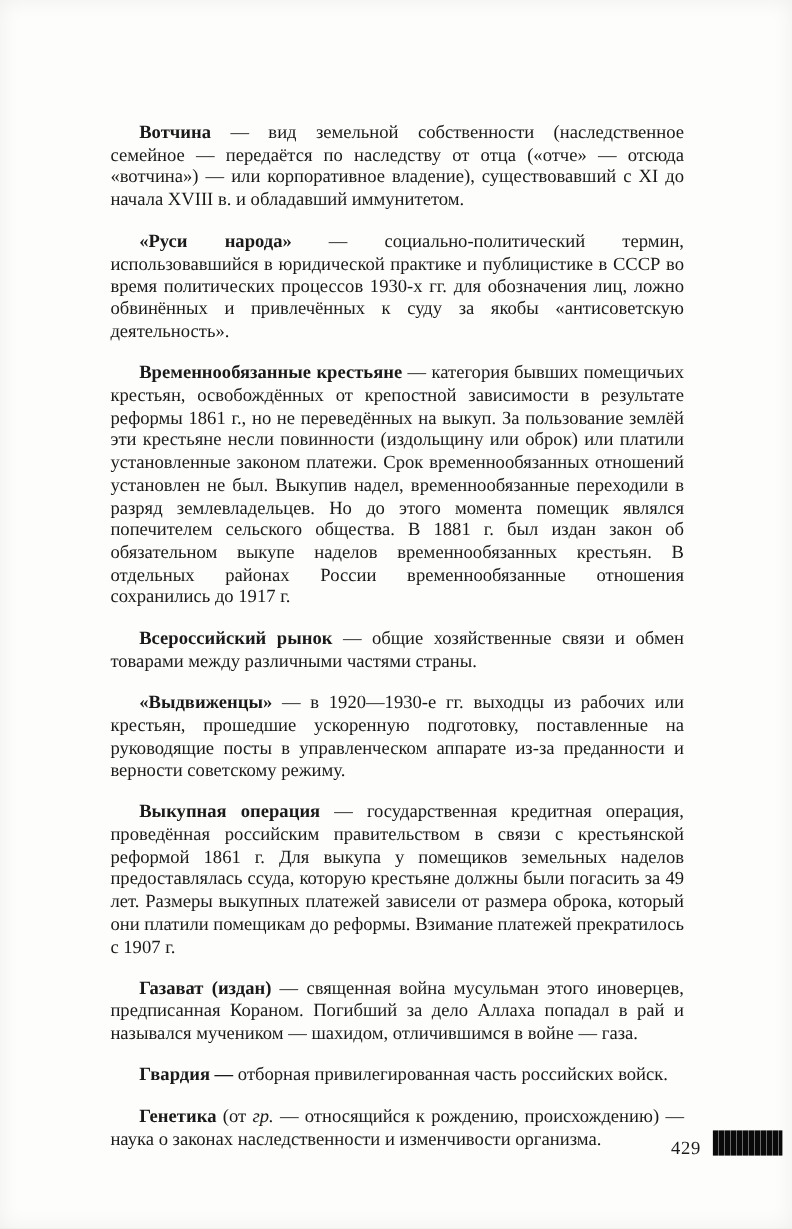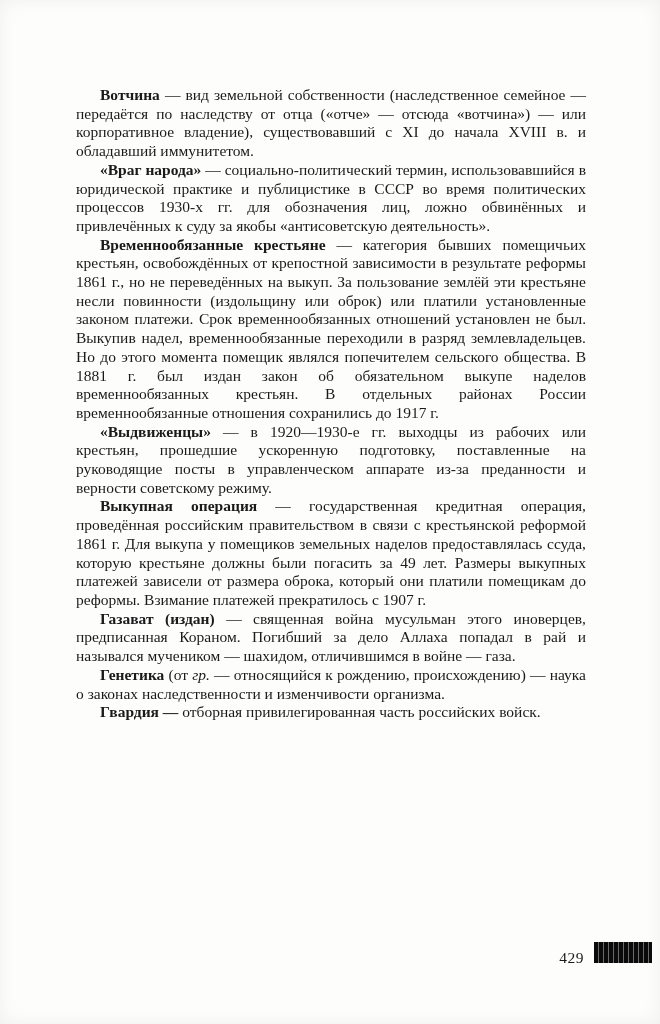--- a/index.html
+++ b/index.html
@@ -23,21 +23,21 @@
     left: 76px;
     width: 510px;
     color: #1a1a1a;
     font-size: 15.5px;
     line-height: 18.7px;
     text-align: justify;
     hyphens: auto;
     -webkit-hyphens: auto;
   }
   .entry {
-    margin: 0;
+    margin: 16px;
     text-indent: 24px;
   }
   .entry b {
     font-weight: bold;
   }
   .entry i {
     font-style: italic;
   }
   .footer {
     position: absolute;
@@ -63,25 +63,26 @@
       #6a6a6a 4px, #6a6a6a 5px
     );
   }
 </style>
 </head>
 <body>
 
 <div class="page">
   <div class="text-block" id="glossary">
       <p class="entry"><b>Вотчина</b><span> — вид земельной собственности (наследственное семейное — передаётся по наследству от отца («отче» — отсюда «вотчина») — или корпоративное владение), существовавший с XI до начала XVIII в. и обладавший иммунитетом.</span></p>
-      <p class="entry"><b>«Враг народа»</b><span> — социально-политический термин, использовавшийся в юридической практике и публицистике в СССР во время политических процессов 1930-х гг. для обозначения лиц, ложно обвинённых и привлечённых к суду за якобы «антисоветскую деятельность».</span></p>
+      <p class="entry"><b>«Руси народа»</b><span> — социально-политический термин, использовавшийся в юридической практике и публицистике в СССР во время политических процессов 1930-х гг. для обозначения лиц, ложно обвинённых и привлечённых к суду за якобы «антисоветскую деятельность».</span></p>
       <p class="entry"><b>Временнообязанные крестьяне</b><span> — категория бывших помещичьих крестьян, освобождённых от крепостной зависимости в результате реформы 1861 г., но не переведённых на выкуп. За пользование землёй эти крестьяне несли повинности (издольщину или оброк) или платили установленные законом платежи. Срок временнообязанных отношений установлен не был. Выкупив надел, временнообязанные переходили в разряд землевладельцев. Но до этого момента помещик являлся попечителем сельского общества. В 1881 г. был издан закон об обязательном выкупе наделов временнообязанных крестьян. В отдельных районах России временнообязанные отношения сохранились до 1917 г.</span></p>
+      <p class="entry"><b>Всероссийский рынок</b><span> — общие хозяйственные связи и обмен товарами между различными частями страны.</span></p>
       <p class="entry"><b>«Выдвиженцы»</b><span> — в 1920—1930-е гг. выходцы из рабочих или крестьян, прошедшие ускоренную подготовку, поставленные на руководящие посты в управленческом аппарате из-за преданности и верности советскому режиму.</span></p>
       <p class="entry"><b>Выкупная операция</b><span> — государственная кредитная операция, проведённая российским правительством в связи с крестьянской реформой 1861 г. Для выкупа у помещиков земельных наделов предоставлялась ссуда, которую крестьяне должны были погасить за 49 лет. Размеры выкупных платежей зависели от размера оброка, который они платили помещикам до реформы. Взимание платежей прекратилось с 1907 г.</span></p>
       <p class="entry"><b>Газават (издан)</b><span> — священная война мусульман этого иноверцев, предписанная Кораном. Погибший за дело Аллаха попадал в рай и назывался мучеником — шахидом, отличившимся в войне — газа.</span></p>
+      <p class="entry"><b>Гвардия —</b><span> отборная привилегированная часть российских войск.</span></p>
       <p class="entry"><b>Генетика</b><span> (от </span><i>гр.</i><span> — относящийся к рождению, происхождению) — наука о законах наследственности и изменчивости организма.</span></p>
-      <p class="entry"><b>Гвардия —</b><span> отборная привилегированная часть российских войск.</span></p>
     </div>
   <div class="footer">
     <span class="page-number">429</span>
     <span class="footer-mark"></span>
   </div>
 </div>
 
 </body></html>

